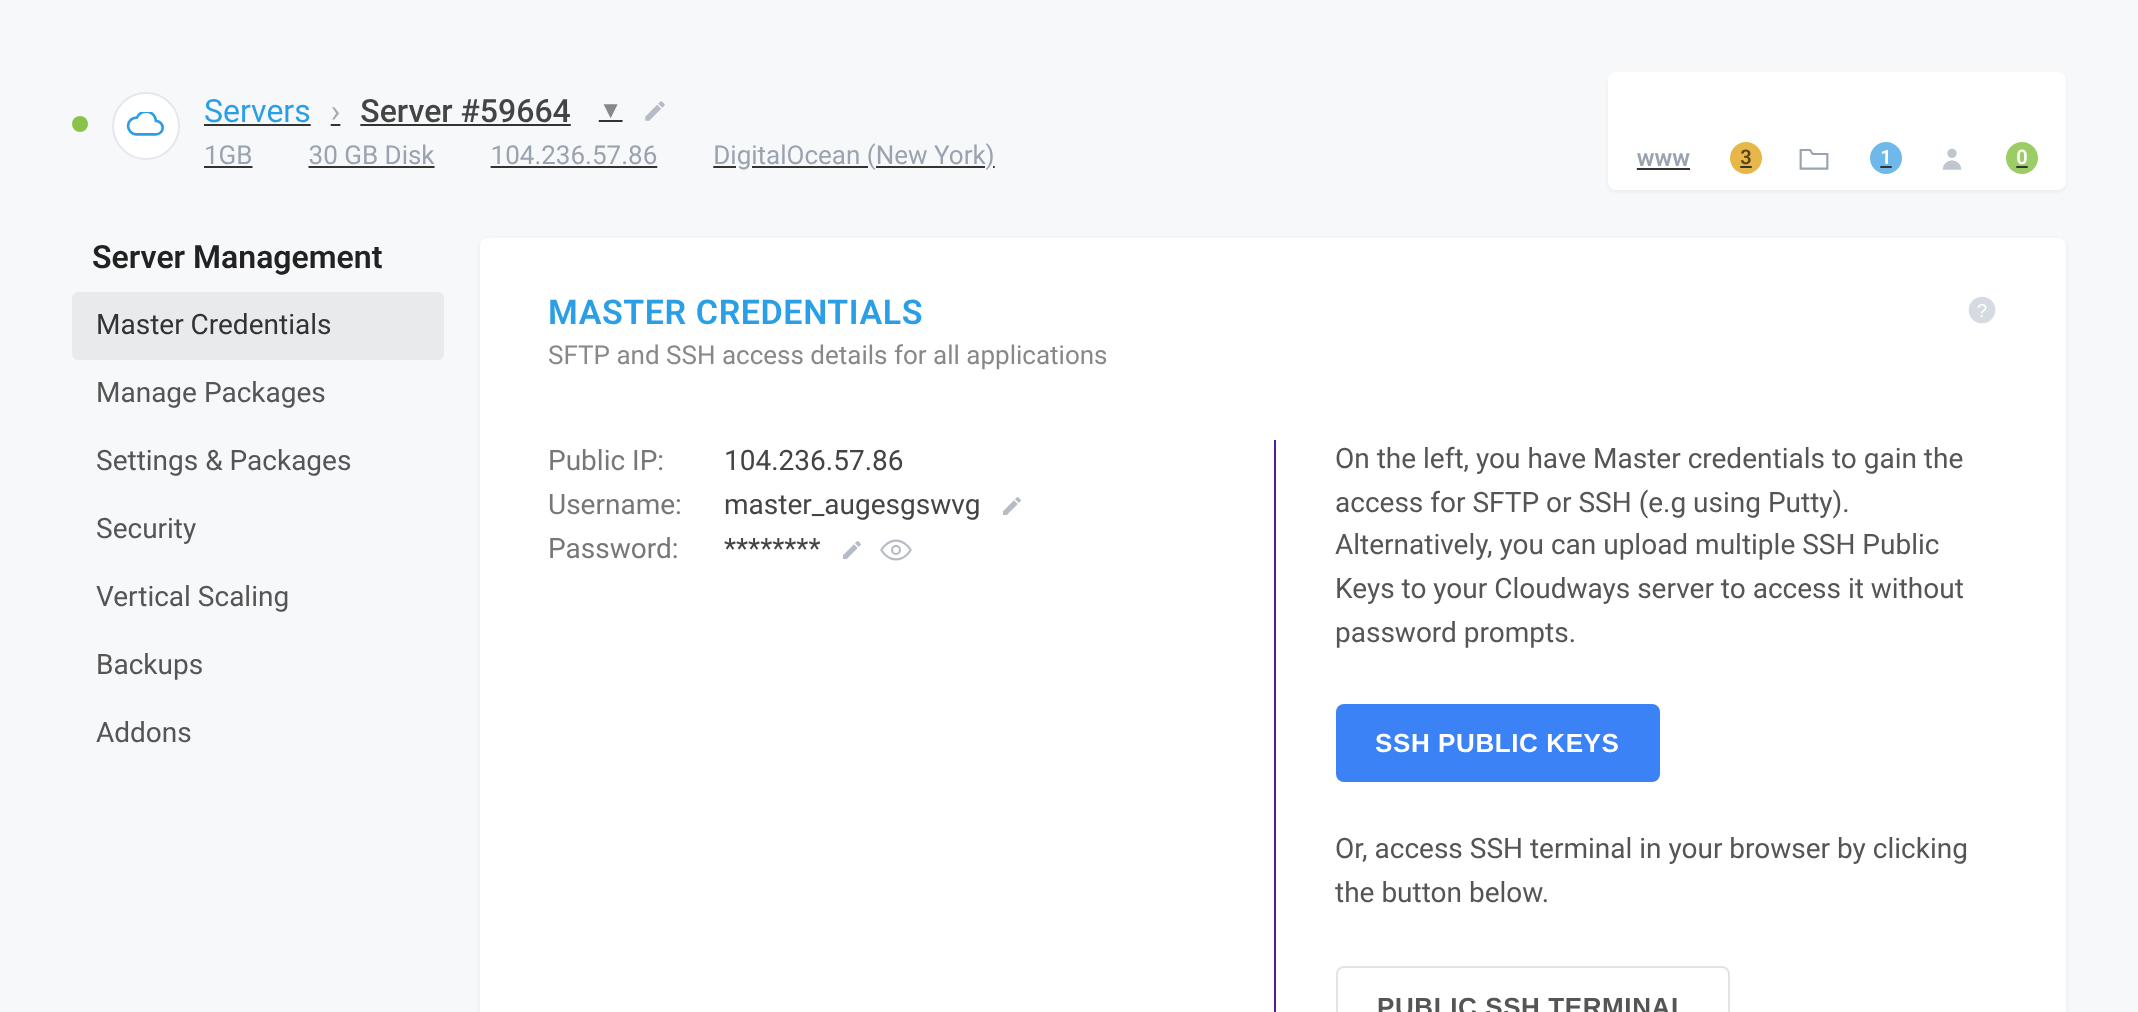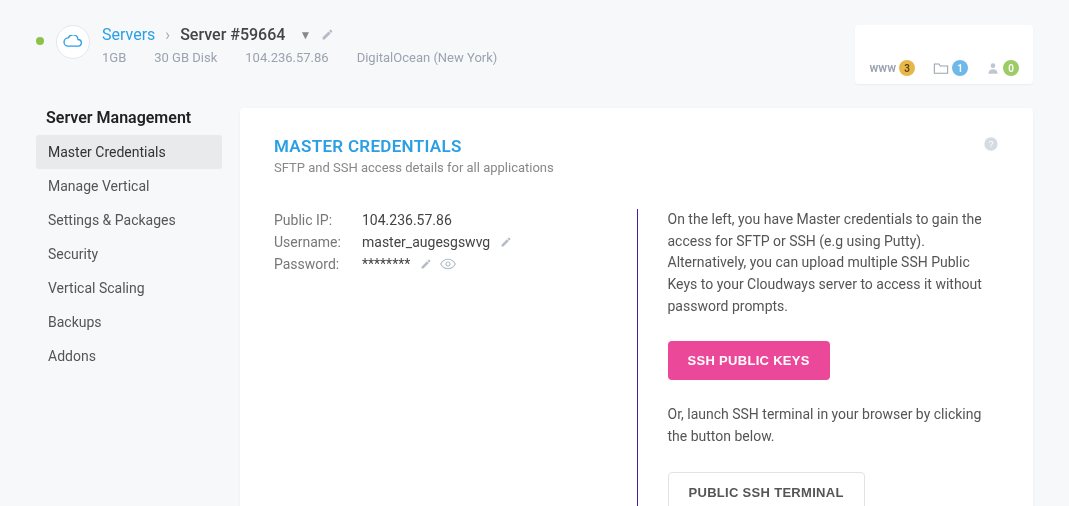--- a/index.html
+++ b/index.html
@@ -9,22 +9,23 @@
       color: #333;
       font-size: 14px;
       width: 1069px;
       height: 506px;
       overflow: hidden;
     }
     
     .topbar {
       display: flex;
       justify-content: space-between;
-      align-items: flex-start;
-      padding: 25px 36px 0 36px;
+      align-items: center;
+      padding: 36px 36px 0 36px;
+      text-decoration: underline;
     }
     .topbar-left {
       display: flex;
       align-items: flex-start;
       gap: 12px;
     }
     .status-dot {
       width: 8px; height: 8px; border-radius: 50%;
       background: #8bc34a;
       margin-top: 12px;
@@ -59,21 +60,21 @@
     }
     .topbar-right {
       display: flex;
       align-items: center;
       gap: 18px;
       background: #fff;
       padding: 8px 14px;
       border-radius: 4px;
       box-shadow: 0 1px 2px rgba(0,0,0,0.05);
     }
-    .pill-group { display: flex; align-items: center; gap: 3px; color: #9aa3af; font-size: 12px; font-weight: 600; margin-top: 27px; }
+    .pill-group { display: flex; align-items: center; gap: 20px; color: #9aa3af; font-size: 12px; font-weight: 600; margin-top: 27px; }
     .pill-badge { display: inline-flex; align-items: center; justify-content: center; min-width: 16px; height: 16px; border-radius: 8px; font-size: 10px; padding: 0 4px; color: #fff; }
     .pill-yellow { background: #e8b749; color: #5a4310;}
     .pill-blue { background: #6fb9ea; }
     .pill-green { background: #9ccc65; }
     .edit-ico { color: #b5bcc6; cursor: pointer; }
     
     .layout {
       display: flex;
       gap: 18px;
       padding: 24px 36px 0 36px;
@@ -144,21 +145,21 @@
     .btn {
       display: inline-block;
       padding: 12px 20px;
       font-weight: 600;
       font-size: 13px;
       letter-spacing: 0.3px;
       border-radius: 4px;
       cursor: pointer;
       border: none;
     }
-    .btn-primary { background: #ec4899; color: #fff; }
+    .btn-primary { background: #3b82f6; color: #fff; }
     .btn-secondary { background: #fff; border: 1px solid #e0e3e8; color: #555; }
     .spacer { margin-top: 24px; }
     svg { display: block; }
   </style>
 </head>
 <body>
 
 <div class="topbar">
   <div class="topbar-left">
     <div class="status-dot"></div>
@@ -209,21 +210,21 @@
       </span>
       <span class="pill-badge pill-green">0</span>
     </div>
   </div>
 </div>
 
 <div class="layout">
   <div class="sidebar">
     <div class="sidebar-title">Server Management</div>
     <div class="sidebar-item active"><span>Master Credentials</span></div>
-    <div class="sidebar-item"><span>Manage Vertical</span></div>
+    <div class="sidebar-item"><span>Manage Packages</span></div>
     <div class="sidebar-item"><span>Settings &amp; Packages</span></div>
     <div class="sidebar-item"><span>Security</span></div>
     <div class="sidebar-item"><span>Vertical Scaling</span></div>
     <div class="sidebar-item"><span>Backups</span></div>
     <div class="sidebar-item"><span>Addons</span></div>
   </div>
 
   <div class="panel">
     <div class="panel-header">
       <div>
@@ -268,19 +269,19 @@
               </svg>
           </span>
         </div>
       </div>
 
       <div class="col-right">
         <p>On the left, you have Master credentials to gain the access for SFTP or SSH (e.g using Putty). Alternatively, you can upload multiple SSH Public Keys to your Cloudways server to access it without password prompts.</p>
         <div class="spacer"></div>
         <button class="btn btn-primary">SSH PUBLIC KEYS</button>
         <div class="spacer"></div>
-        <p>Or, launch SSH terminal in your browser by clicking the button below.</p>
+        <p>Or, access SSH terminal in your browser by clicking the button below.</p>
         <div class="spacer"></div>
         <button class="btn btn-secondary">PUBLIC SSH TERMINAL</button>
       </div>
     </div>
   </div>
 </div>
 
 </body></html>

